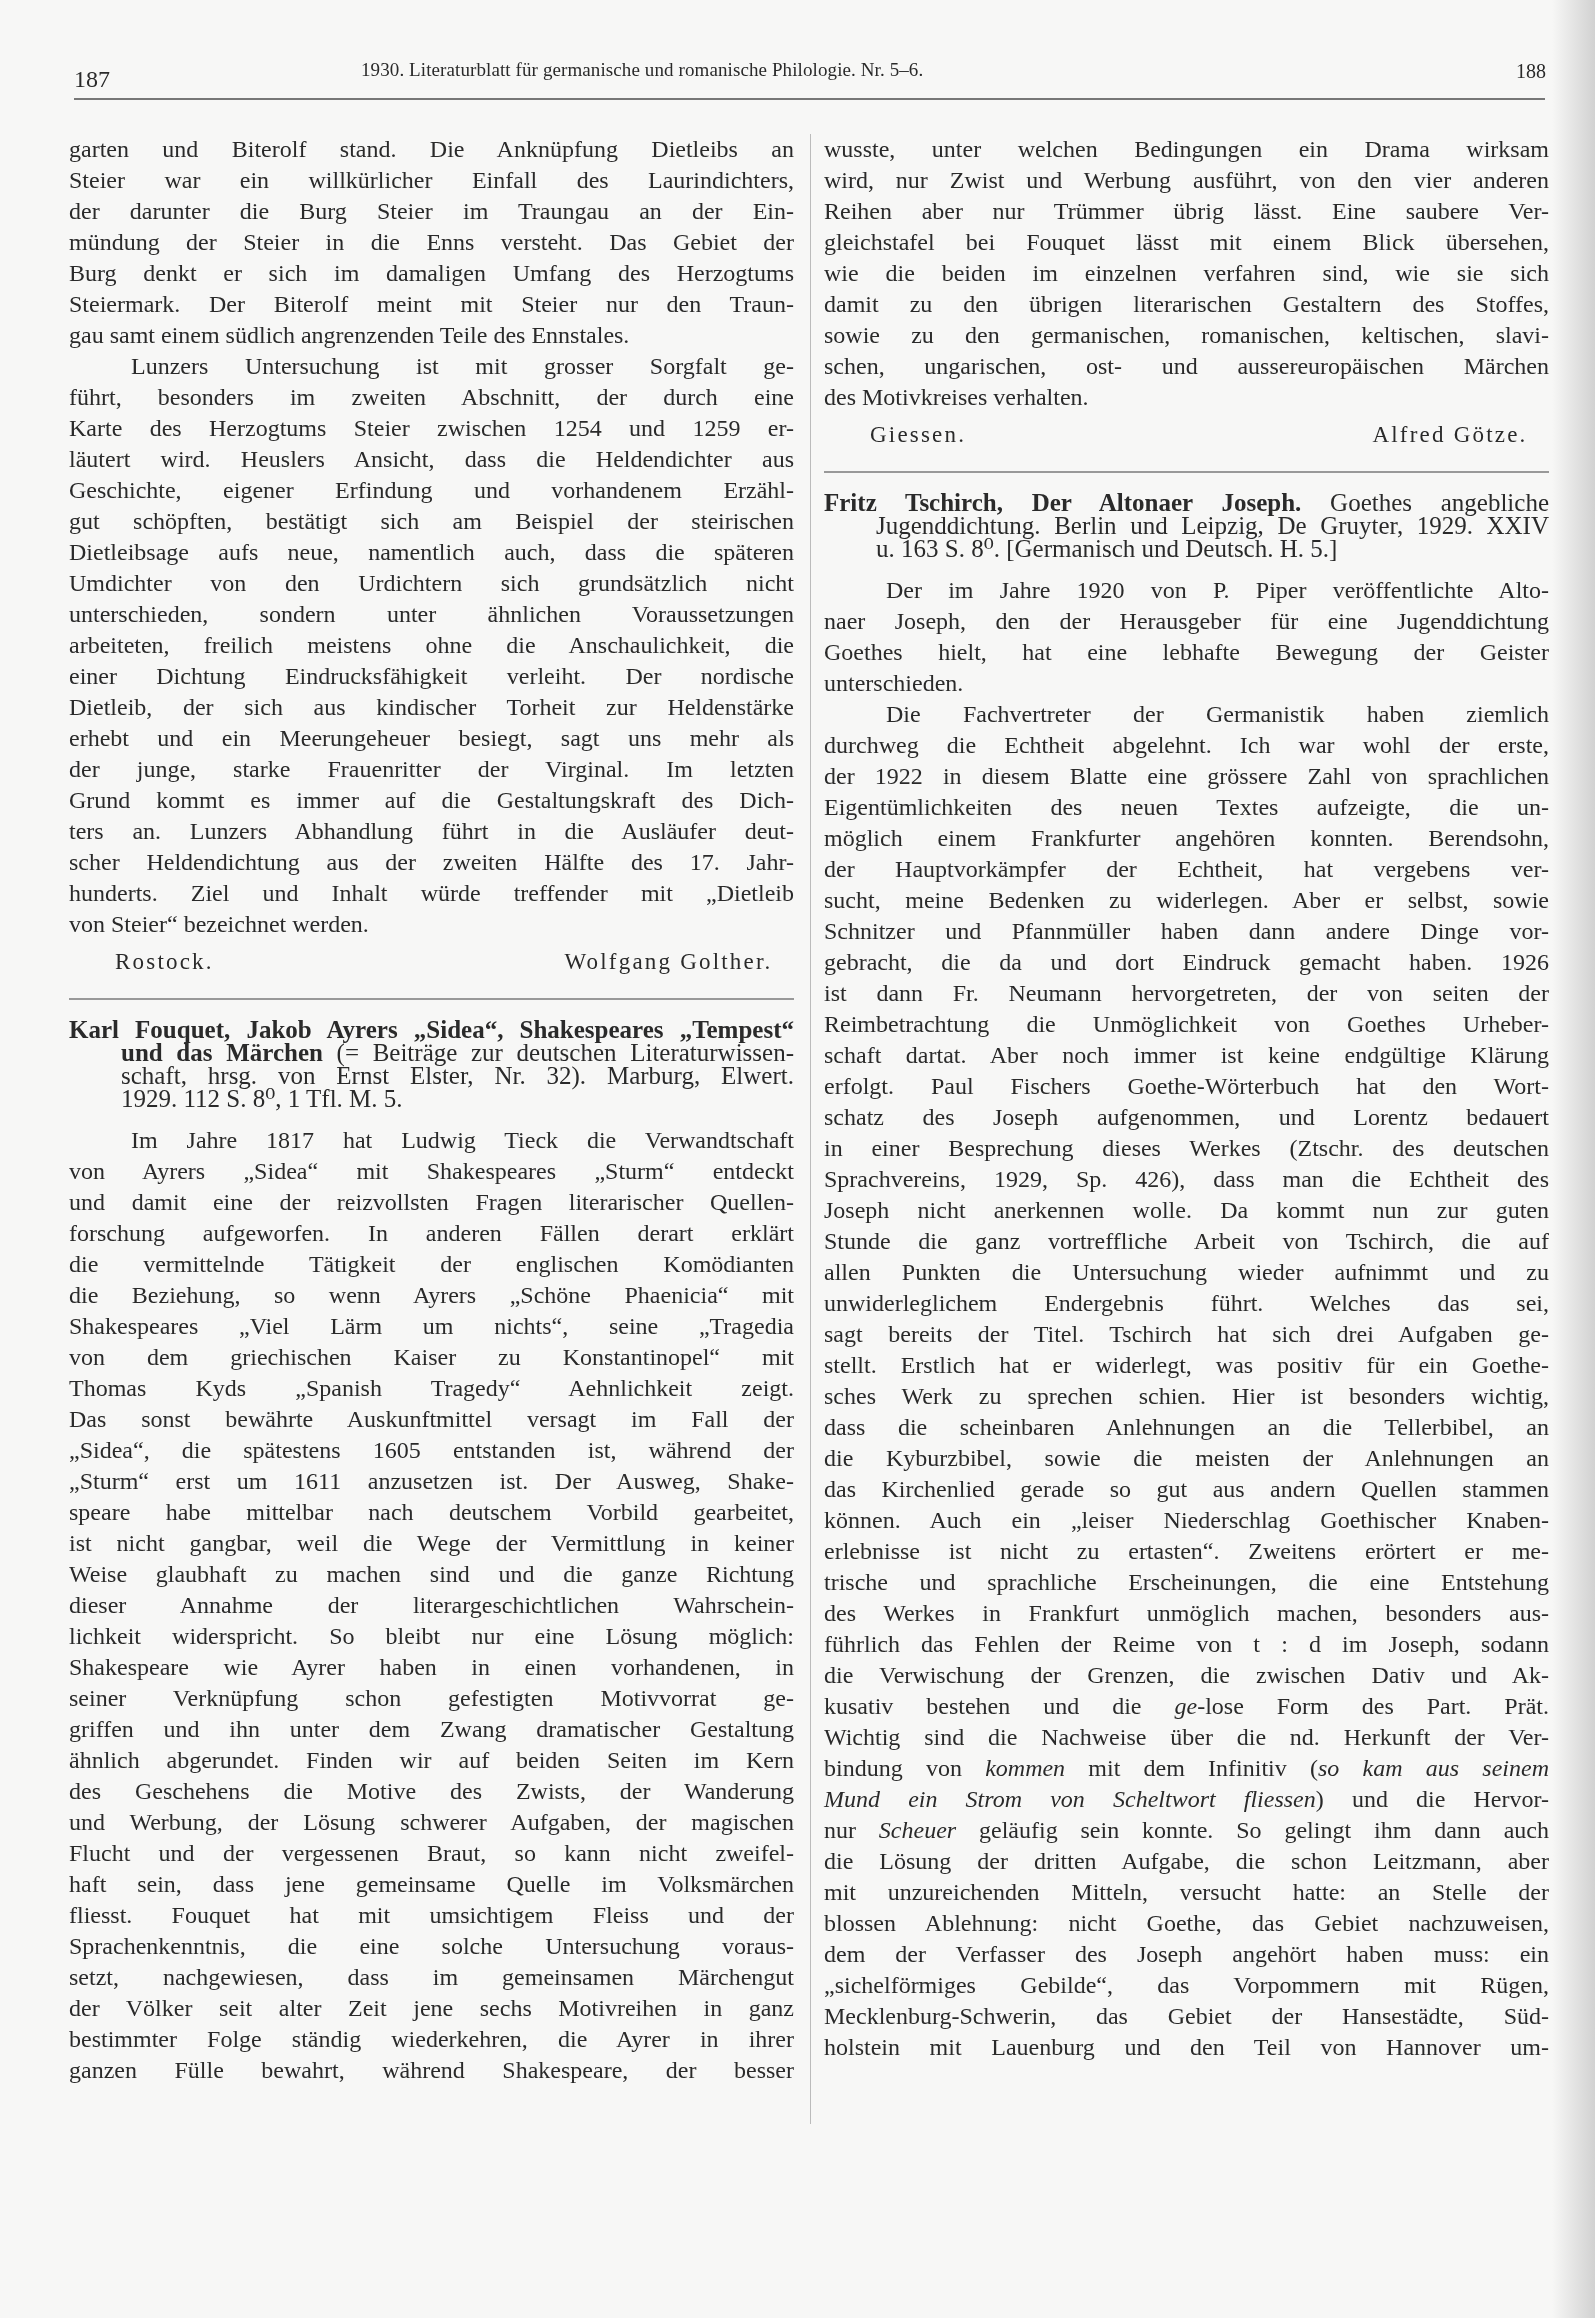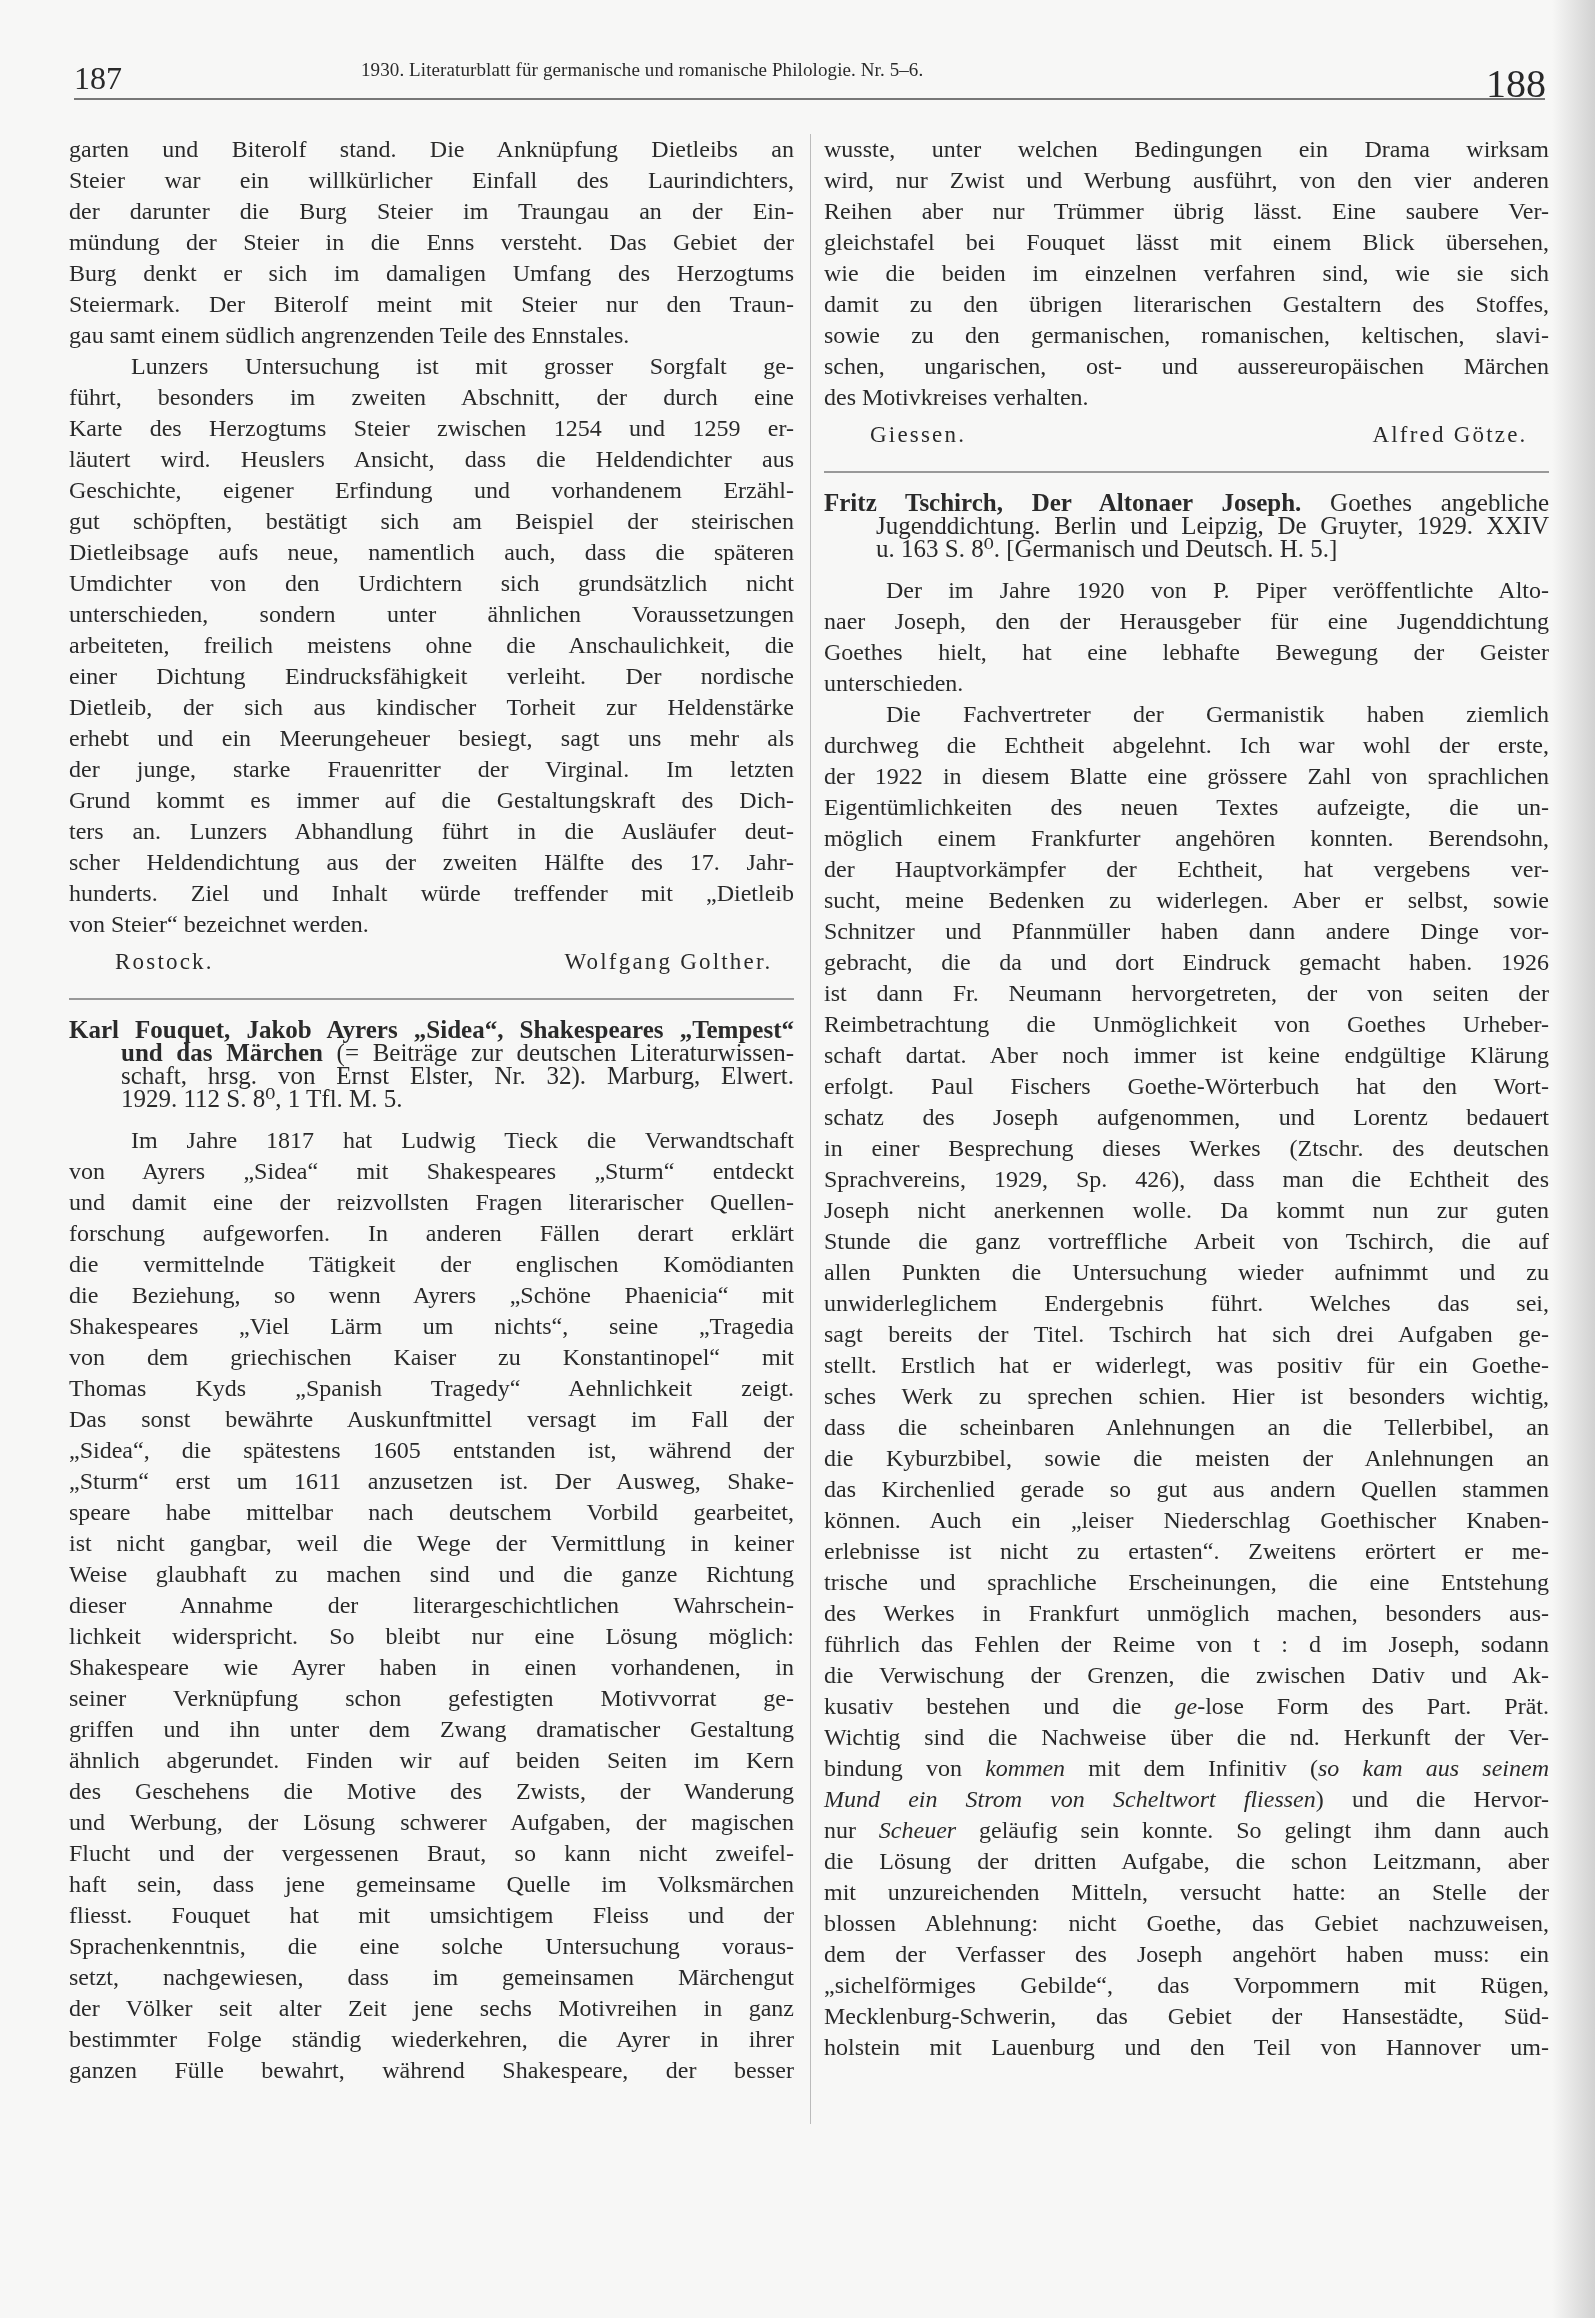--- a/index.html
+++ b/index.html
@@ -10,22 +10,22 @@
     font-family: "Liberation Serif", "DejaVu Serif", serif;
     color: #2a2a2a;
   }
   .page-shadow {
     position: absolute; top: 0; right: 0; width: 43px; height: 100%;
     background: linear-gradient(to right, rgba(247,247,246,0), rgba(200,200,200,0.8));
   }
   .running-head {
     position: absolute; top: 50px; left: 74px; width: 1472px; height: 50px;
   }
-  .page-num-left { position: absolute; left: 0; top: 10px; font-size: 32px; }
-  .page-num-right { position: absolute; right: 0; top: 10px; font-size: 40px; }
+  .page-num-left { position: absolute; left: 0; top: 16px; font-size: 24px; }
+  .page-num-right { position: absolute; right: 0; top: 10px; font-size: 20px; }
   .journal-title {
     position: absolute; left: 287px; top: 8.6px; font-size: 19px; letter-spacing: 0.1px;
   }
   .head-rule {
     position: absolute; left: 74px; top: 98px; width: 1471px; height: 2.2px;
     background: #777;
   }
   .col {
     position: absolute; top: 134px;
     font-size: 24px; line-height: 31px;

